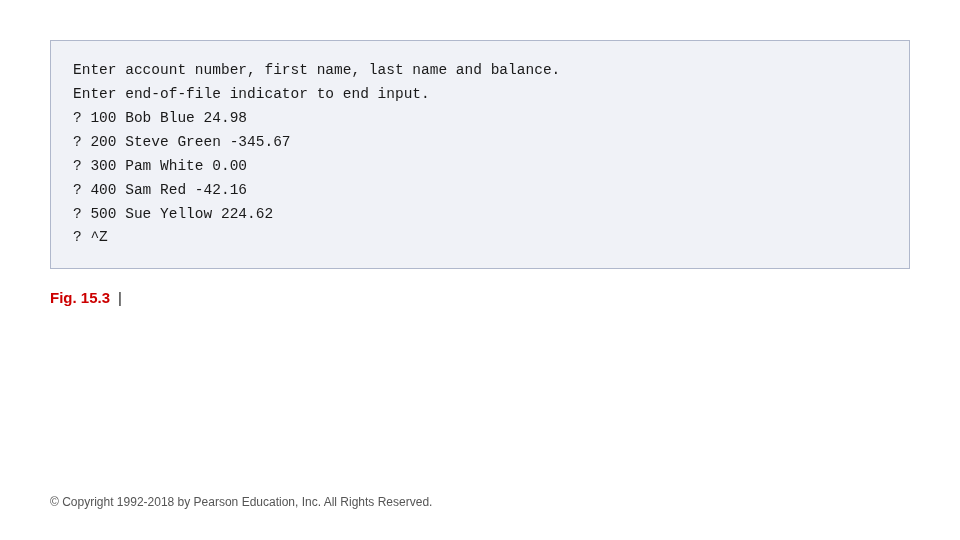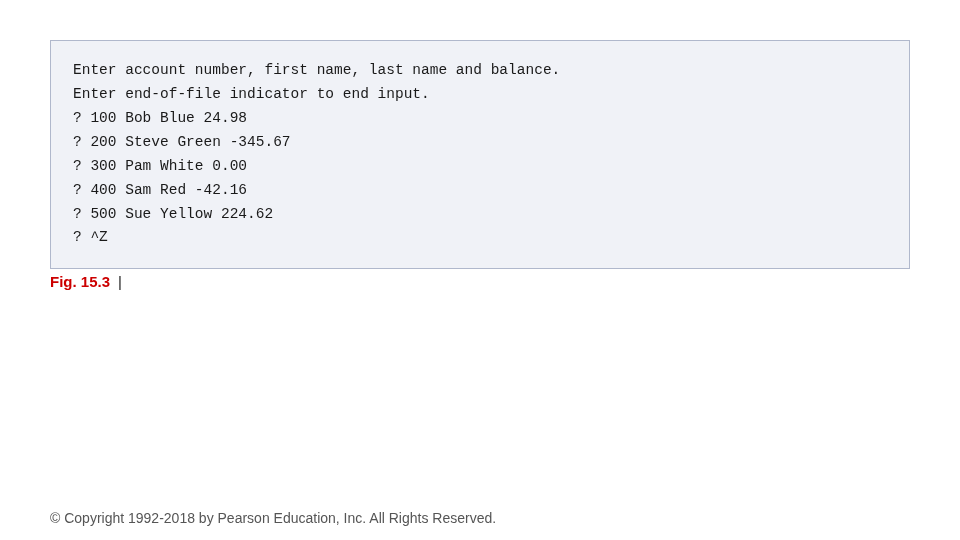--- a/index.html
+++ b/index.html
@@ -17,20 +17,21 @@
       overflow: hidden;
     }
 
     .page-container {
       width: 960px;
       height: 540px;
       background: #ffffff;
       padding: 40px 50px 20px 50px;
       display: flex;
       flex-direction: column;
+      gap: 16px;
     }
 
     .terminal-box {
       border: 1px solid #b0b8cc;
       background: #f0f2f7;
       padding: 18px 22px;
       font-family: 'Courier New', Courier, monospace;
       font-size: 14.5px;
       line-height: 1.65;
       color: #1a1a1a;
@@ -67,23 +68,23 @@
       font-size: 15px;
     }
 
     .caption-code {
       font-family: 'Courier New', Courier, monospace;
       font-size: 14.5px;
     }
 
     .copyright {
       position: absolute;
-      bottom: 14px;
+      bottom: 31px;
       left: 50px;
-      font-size: 14px;
+      font-size: 12px;
       color: #555555;
     }
   </style>
 </head>
 <body>
 
 <div class="page-container">
 
   <div class="terminal-box">
     <pre>Enter account number, first name, last name and balance.

